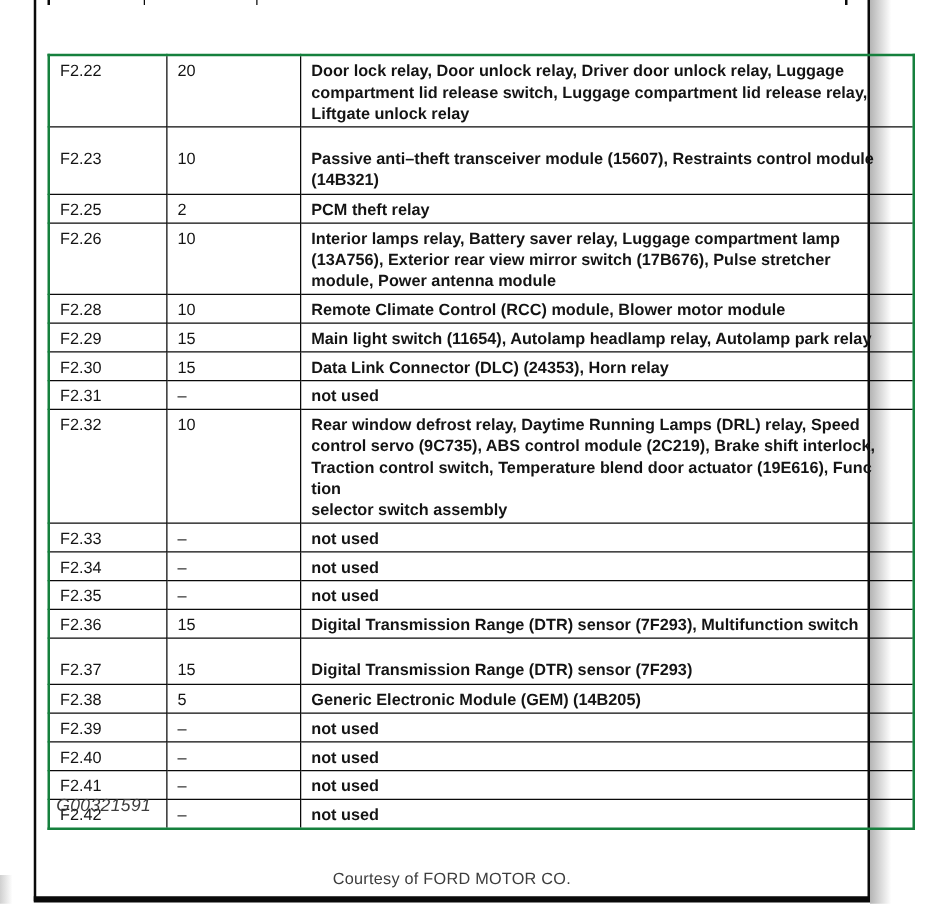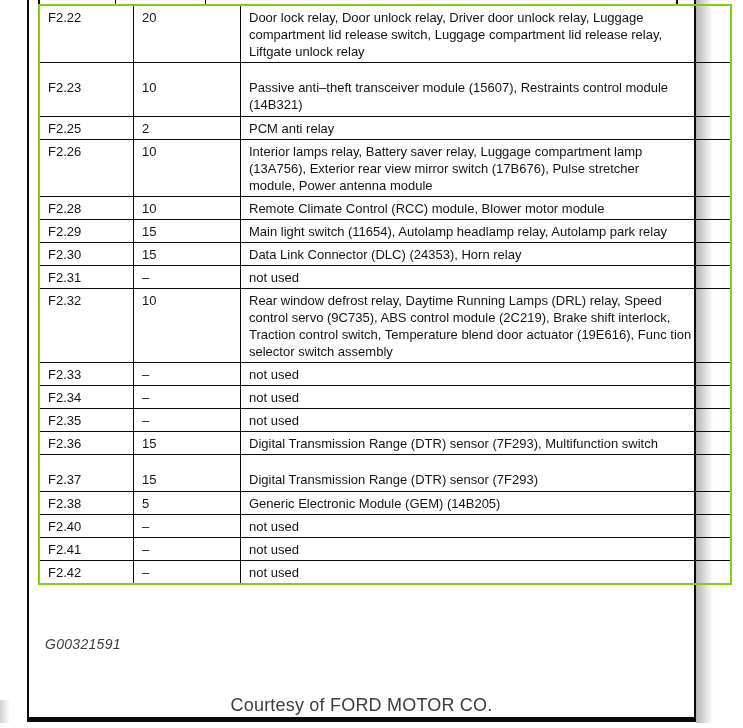--- a/index.html
+++ b/index.html
@@ -54,36 +54,36 @@
     font-size: 13px;
     color: #141414;
   }
   table.fuse-table td {
     border: 1px solid #0a0a0a;
     vertical-align: top;
     line-height: 17px;
     padding: 3px 8px 2px 8px;
     overflow: hidden;
   }
-  table.fuse-table { border: 2px solid #84cc16; }
+  table.fuse-table { border: 2px solid #15803d; margin-top: 39px; }
   td.col-fuse { width: 77px; }
   td.col-amps { width: 90px; }
-  td.col-desc { width: 473px; white-space: pre-line; }
+  td.col-desc { width: 473px; white-space: pre-line; font-weight: bold; }
   tr.r1 td { height: 17px; }   
   tr.r23 td { padding-top: 16px; padding-bottom: 3px; }
 
   
   .figure-id {
     position: absolute; left: 45px; top: 636px;
     font-size: 14px; color: #3c3c3c; letter-spacing: 0.3px; font-style: italic;
   }
   .courtesy {
     position: absolute; left: 27px; top: 695px; width: 669px;
     text-align: center;
-    font-size: 18px; color: #3d3d3d; letter-spacing: 0.2px;
+    font-size: 13px; color: #3d3d3d; letter-spacing: 0.2px;
   }
 </style>
 </head>
 <body>
 
 <div class="stage">
 
   <div class="page-left-border"></div>
   <div class="page-right-border"></div>
   <div class="page-bottom-border"></div>
@@ -106,21 +106,21 @@
 Liftgate unlock relay</td>
         </tr>
         <tr class="r23">
           <td class="col-fuse">F2.23</td>
           <td class="col-amps">10</td>
           <td class="col-desc">Passive anti–theft transceiver module (15607), Restraints control module  (14B321)</td>
         </tr>
         <tr class="r1">
           <td class="col-fuse">F2.25</td>
           <td class="col-amps">2</td>
-          <td class="col-desc">PCM anti relay</td>
+          <td class="col-desc">PCM theft relay</td>
         </tr>
         <tr>
           <td class="col-fuse">F2.26</td>
           <td class="col-amps">10</td>
           <td class="col-desc">Interior lamps relay, Battery saver relay, Luggage compartment lamp
 (13A756), Exterior rear view mirror switch (17B676), Pulse stretcher
 module, Power antenna module</td>
         </tr>
         <tr class="r1">
           <td class="col-fuse">F2.28</td>
@@ -174,20 +174,25 @@
           <td class="col-fuse">F2.37</td>
           <td class="col-amps">15</td>
           <td class="col-desc">Digital Transmission Range (DTR) sensor (7F293)</td>
         </tr>
         <tr class="r1">
           <td class="col-fuse">F2.38</td>
           <td class="col-amps">5</td>
           <td class="col-desc">Generic Electronic Module (GEM) (14B205)</td>
         </tr>
         <tr class="r1">
+          <td class="col-fuse">F2.39</td>
+          <td class="col-amps">–</td>
+          <td class="col-desc">not used</td>
+        </tr>
+        <tr class="r1">
           <td class="col-fuse">F2.40</td>
           <td class="col-amps">–</td>
           <td class="col-desc">not used</td>
         </tr>
         <tr class="r1">
           <td class="col-fuse">F2.41</td>
           <td class="col-amps">–</td>
           <td class="col-desc">not used</td>
         </tr>
         <tr class="r1">

